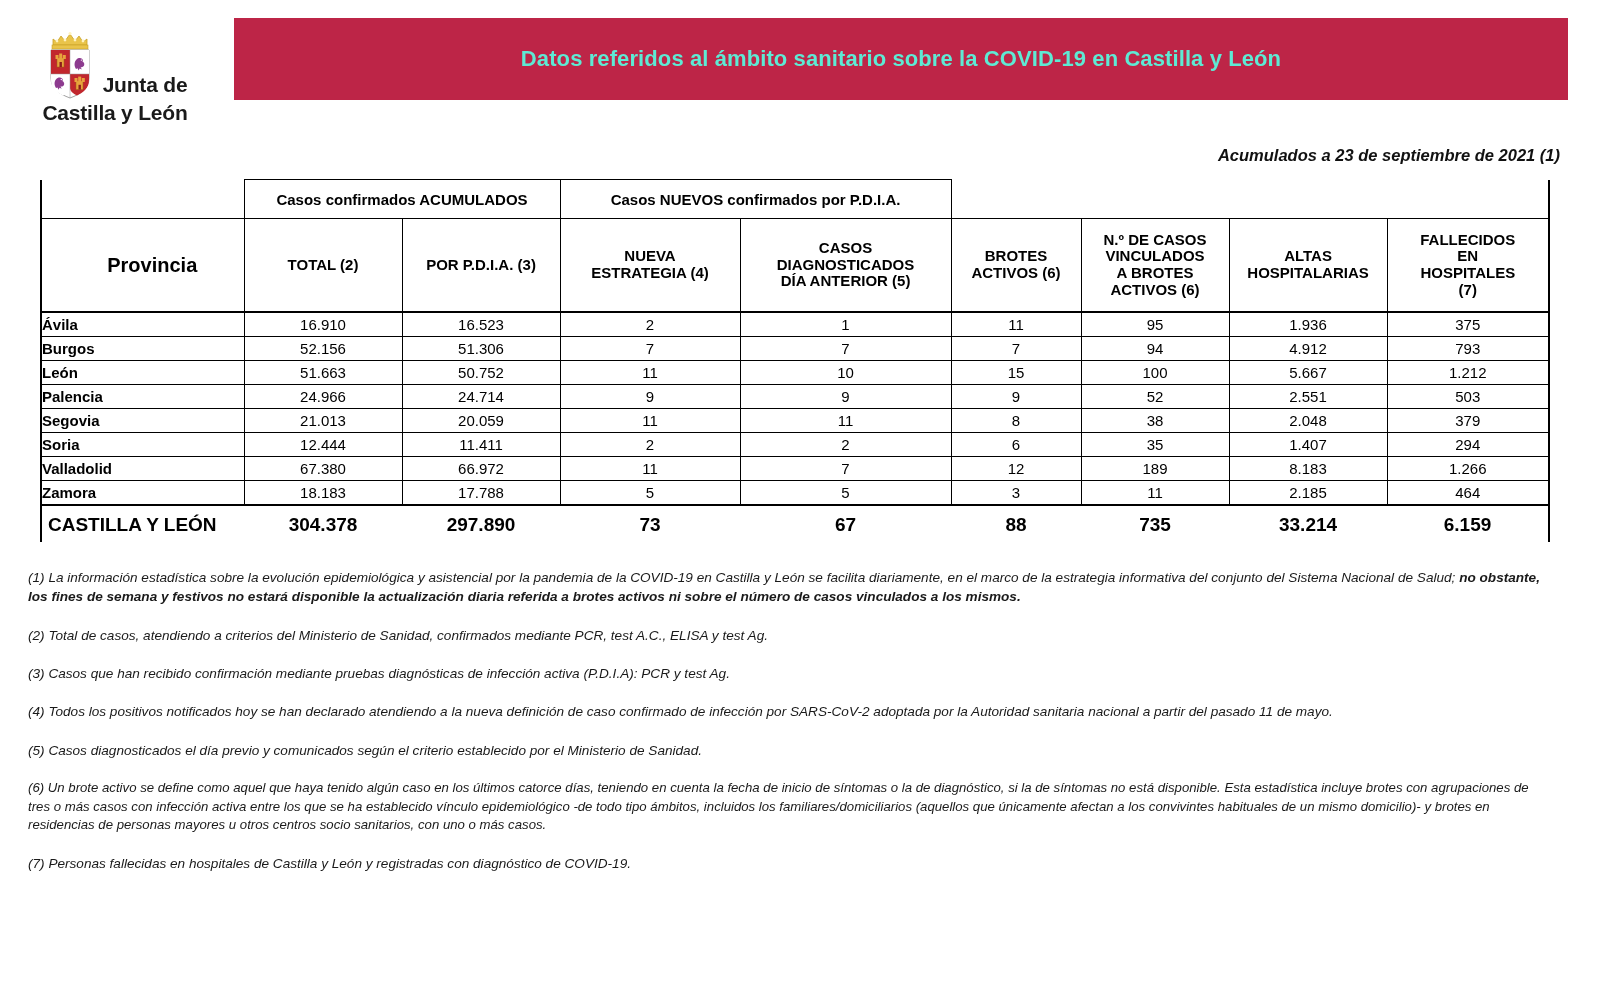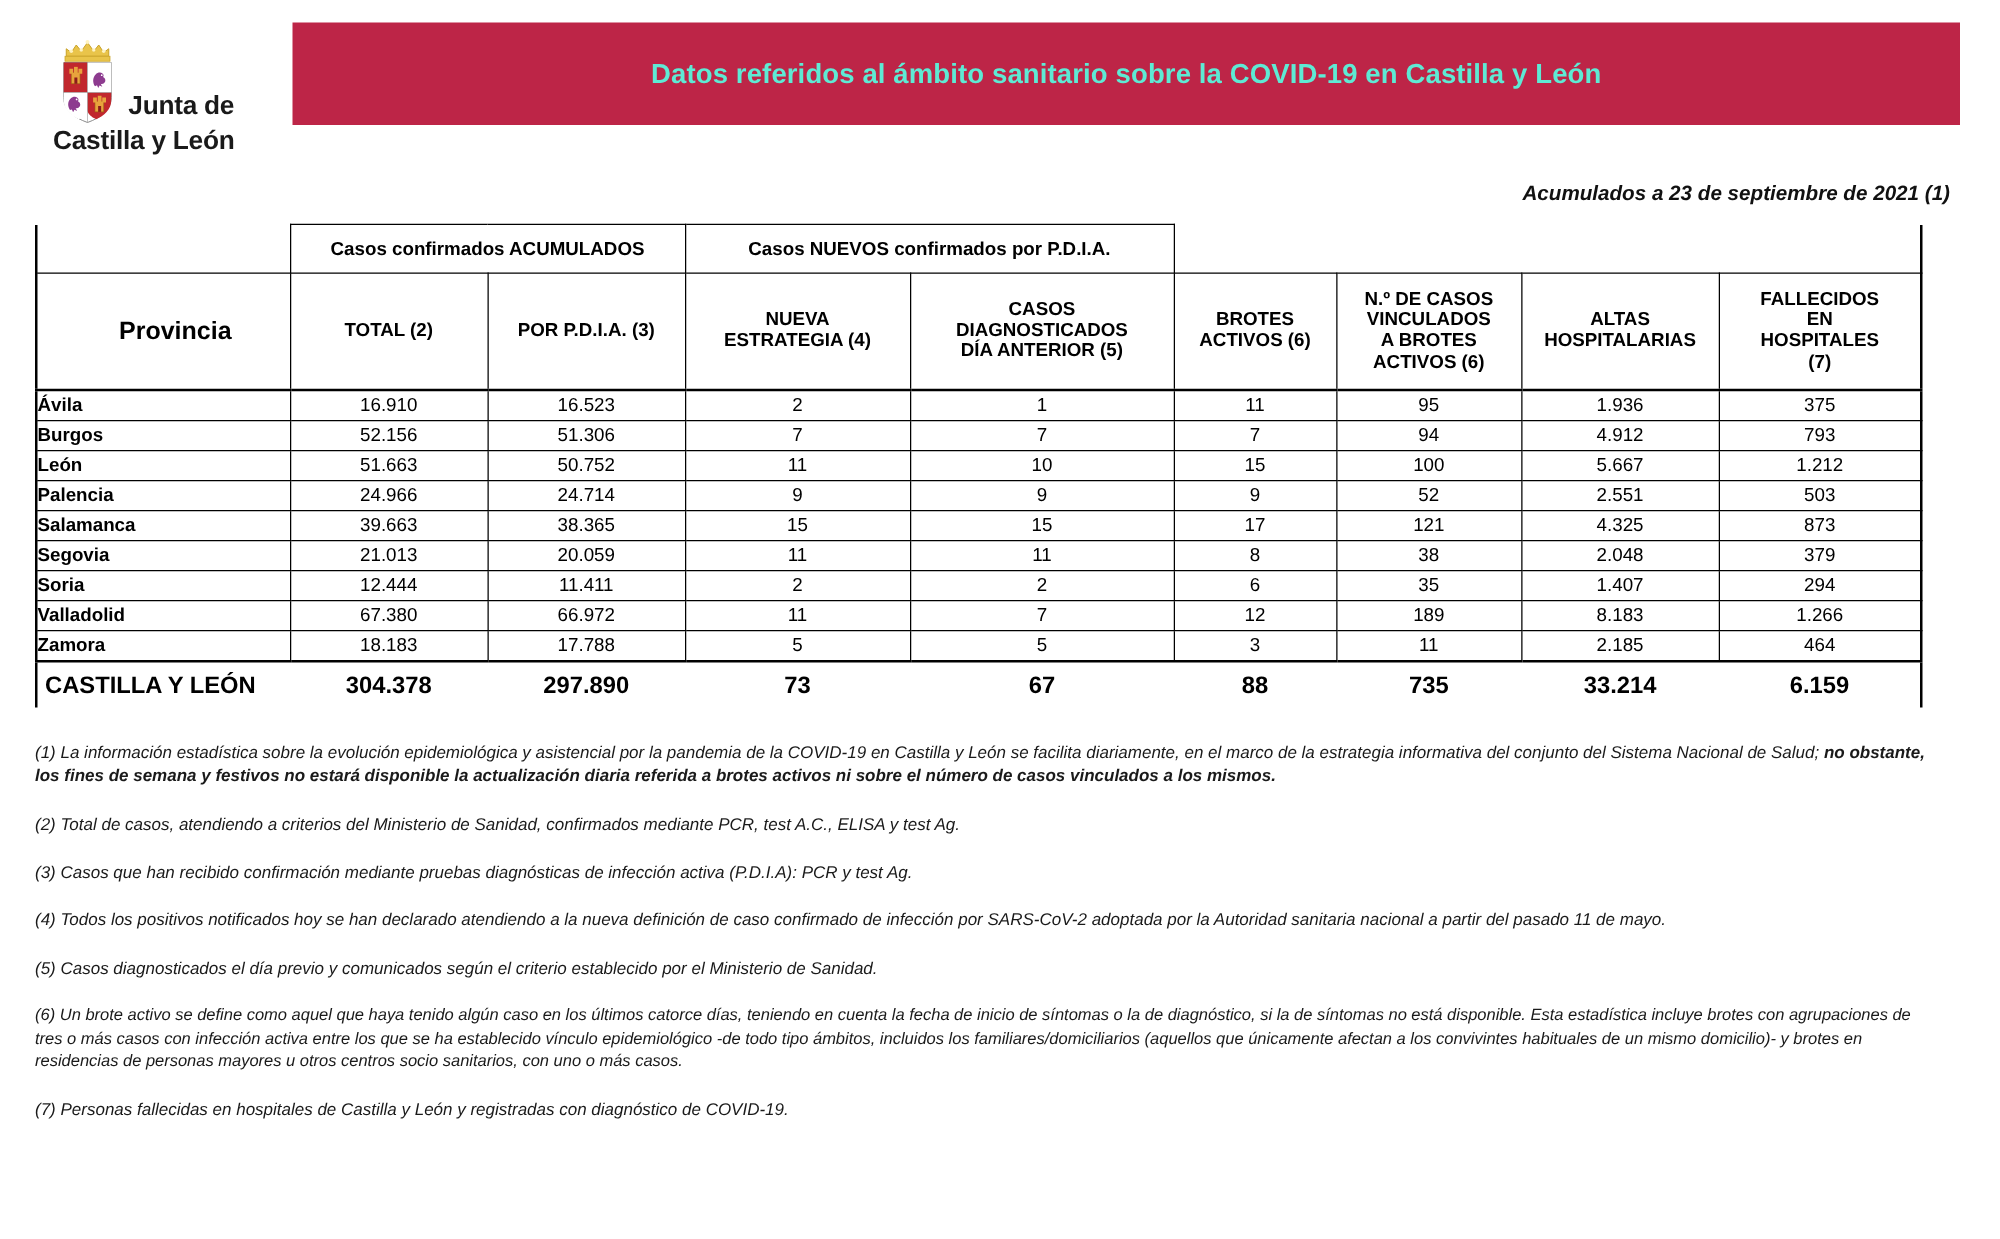--- a/index.html
+++ b/index.html
@@ -82,21 +82,21 @@
     padding-right: 40px;
     margin-top: 22px;
     font-size: 16.5px;
     font-style: italic;
     font-weight: bold;
     color: #111;
   }
 
   
   .table-wrap {
-    margin: 14px 30px 0 28px;
+    margin: 14px 30px 0 40px;
   }
   table.covid {
     border-collapse: collapse;
     width: 1508px;
     table-layout: fixed;
   }
   table.covid th, table.covid td {
     border: 1px solid #000;
     padding: 0;
     font-size: 15px;
@@ -332,31 +332,20 @@
           <td class="num v-thick">24.966</td>
           <td class="num">24.714</td>
           <td class="num v-thick">9</td>
           <td class="num">9</td>
           <td class="num v-thick">9</td>
           <td class="num">52</td>
           <td class="num">2.551</td>
           <td class="num">503</td>
         </tr>
         <tr>
-          <td class="row-prov">Salamanca</td>
-          <td class="num v-thick">39.663</td>
-          <td class="num">38.365</td>
-          <td class="num v-thick">15</td>
-          <td class="num">15</td>
-          <td class="num v-thick">17</td>
-          <td class="num">121</td>
-          <td class="num">4.325</td>
-          <td class="num">873</td>
-        </tr>
-        <tr>
           <td class="row-prov">Segovia</td>
           <td class="num v-thick">21.013</td>
           <td class="num">20.059</td>
           <td class="num v-thick">11</td>
           <td class="num">11</td>
           <td class="num v-thick">8</td>
           <td class="num">38</td>
           <td class="num">2.048</td>
           <td class="num">379</td>
         </tr>

